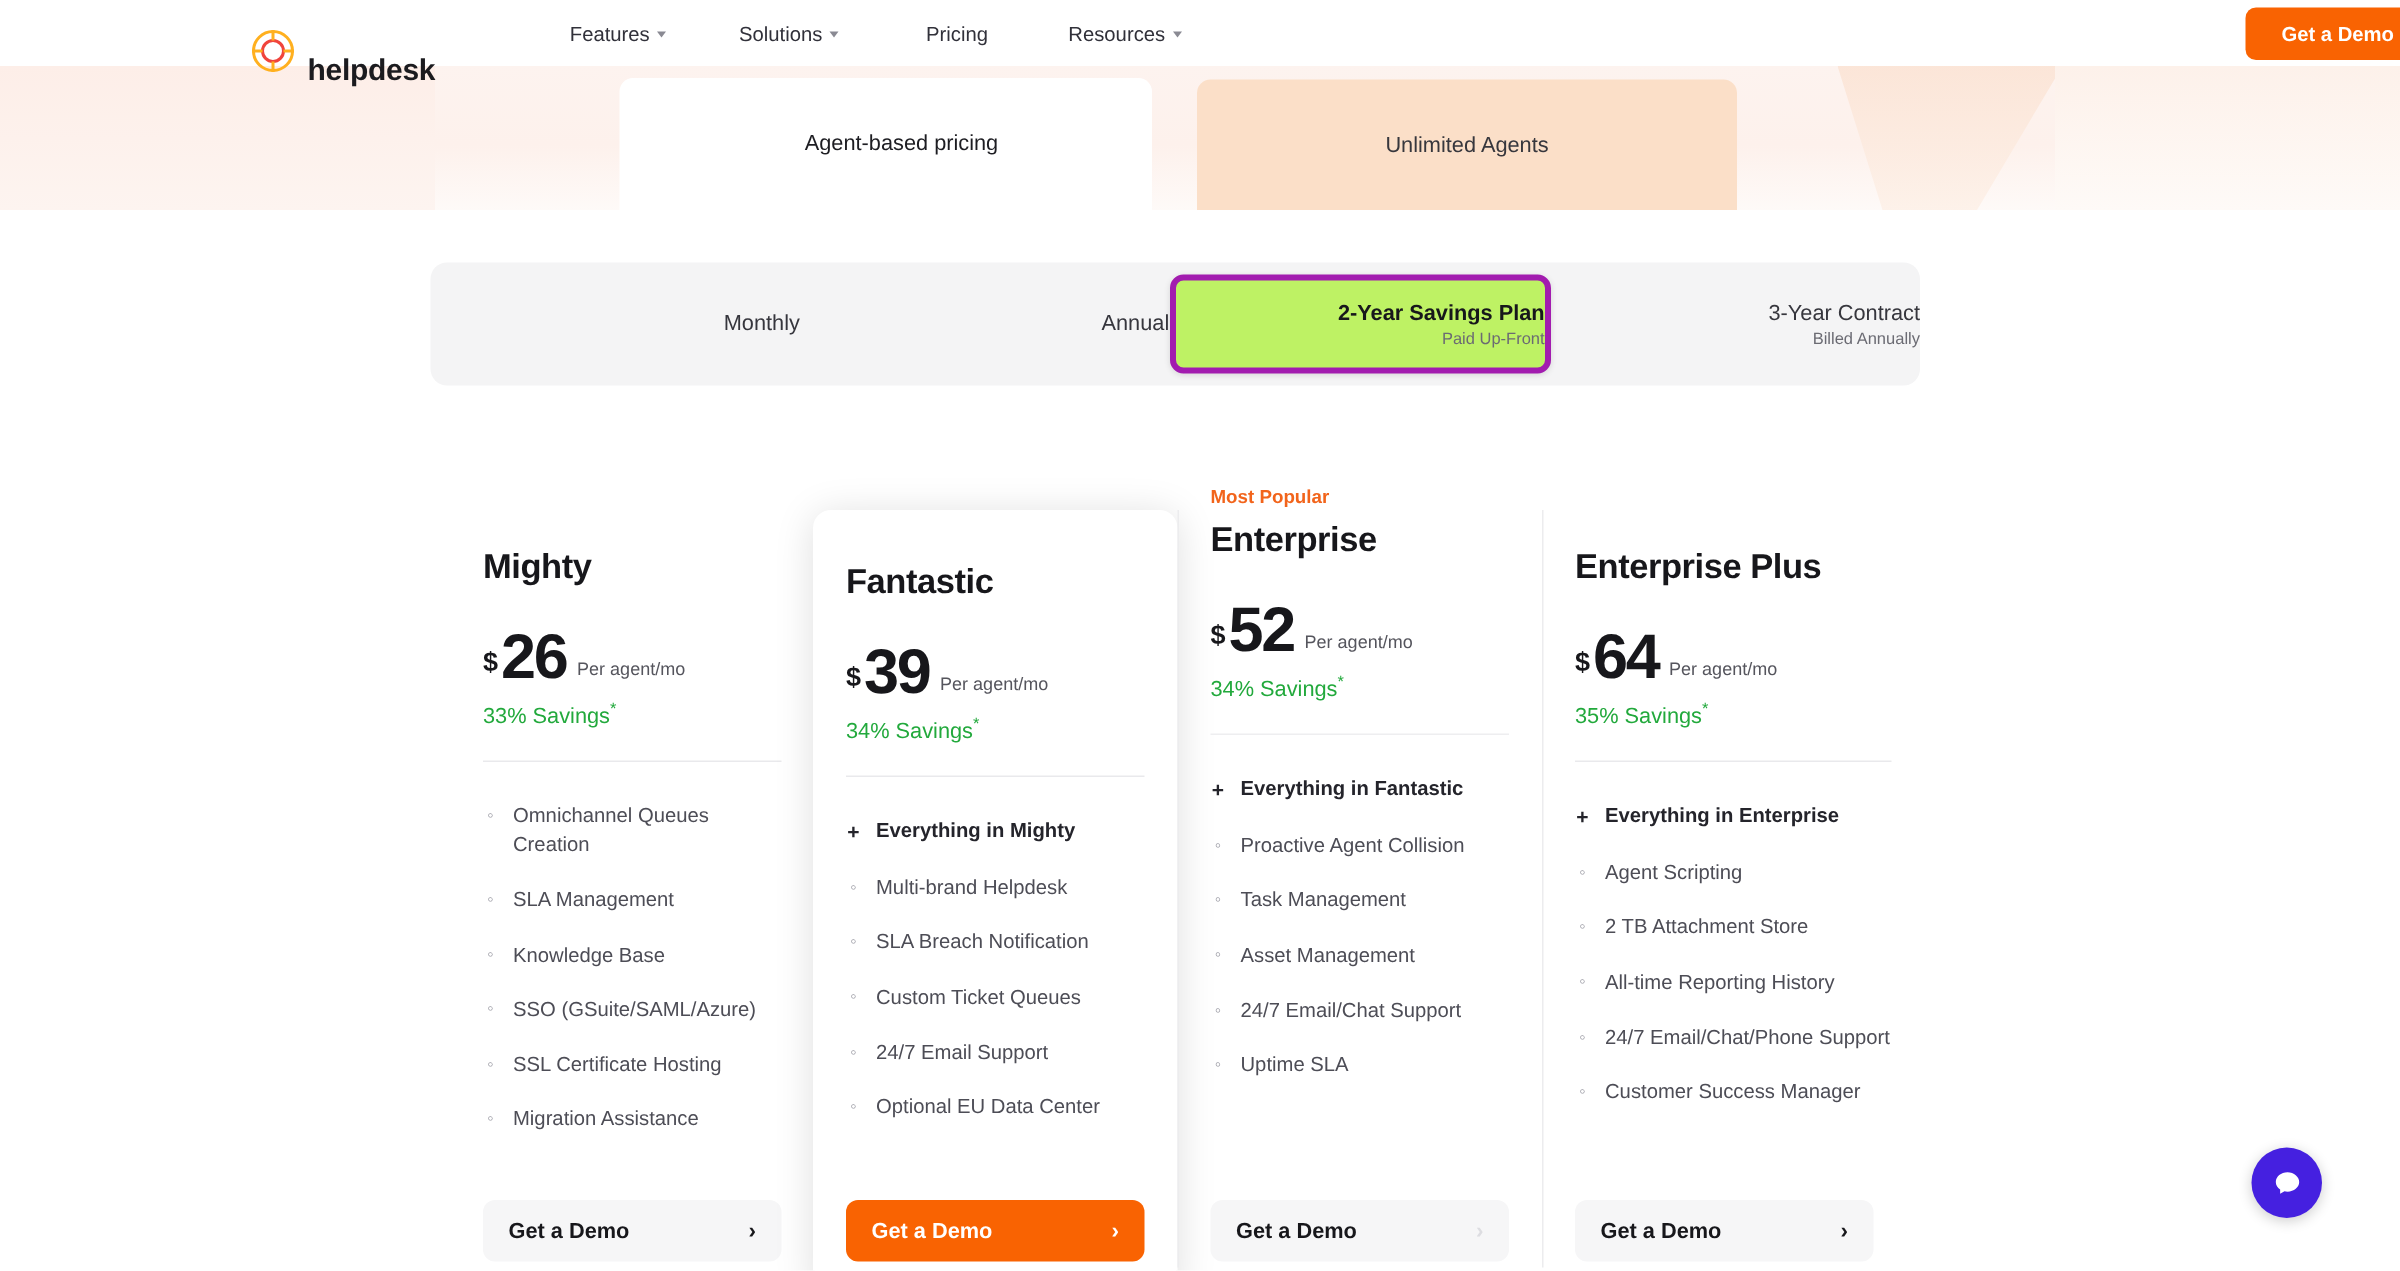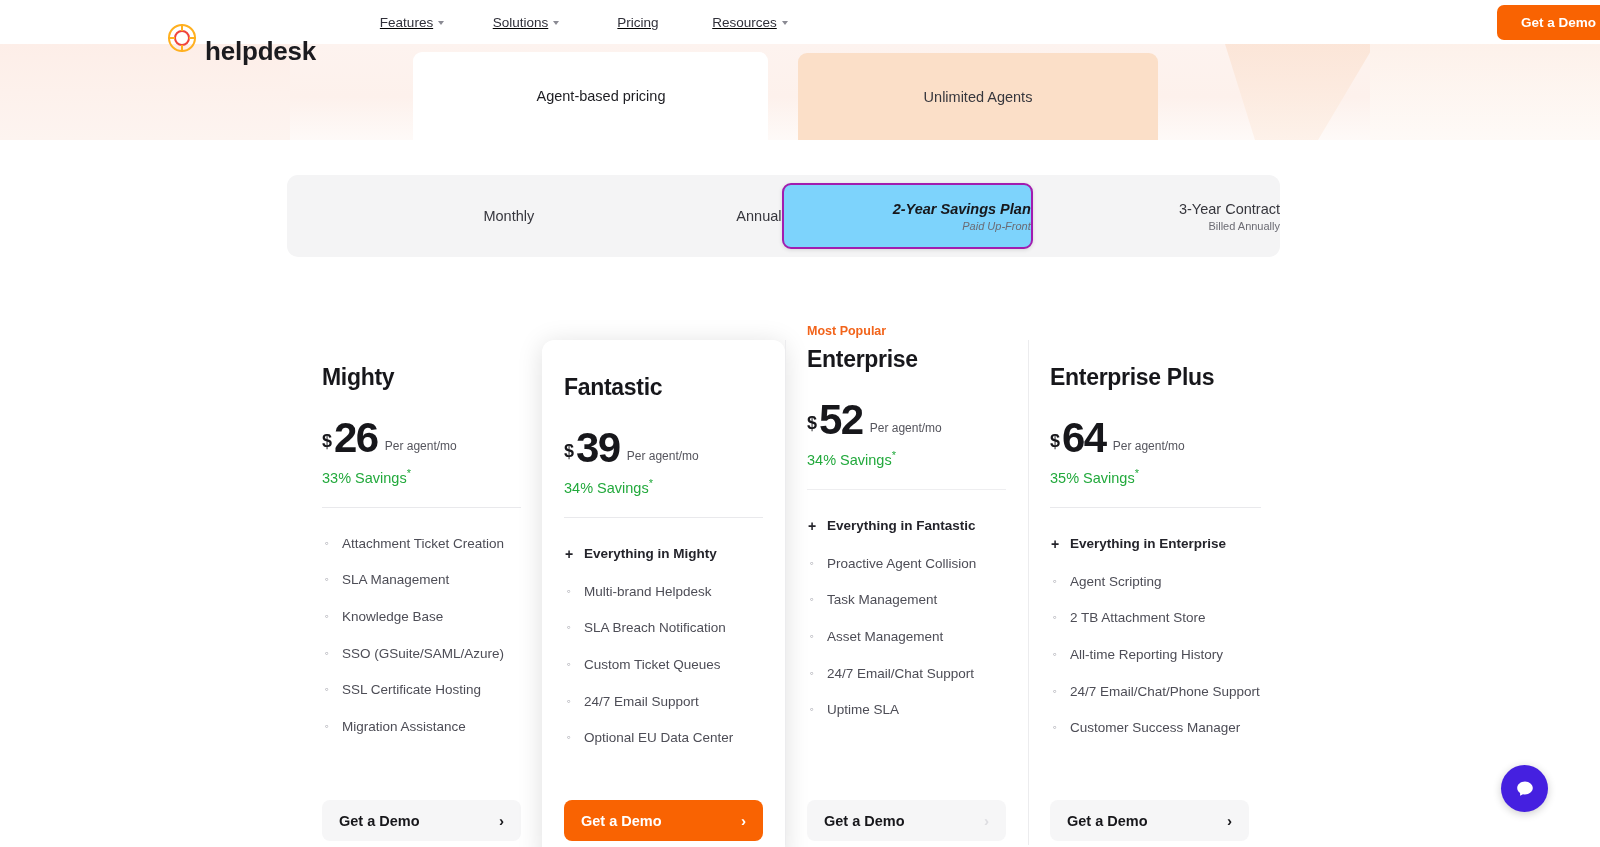--- a/index.html
+++ b/index.html
@@ -48,23 +48,23 @@
     position:absolute; inset:6px; border-radius:50%;
     border:2px solid #f0443c;
   }
   .logo-ring .spoke {
     position:absolute; background:#ffb01f; width:2px; height:7px;
   }
   .logo-ring .s1 { left:13px; top:0px; }
   .logo-ring .s2 { left:13px; bottom:0px; }
   .logo-ring .s3 { top:13px; left:0px; width:7px; height:2px; }
   .logo-ring .s4 { top:13px; right:0px; width:7px; height:2px; }
-  .brand-name { font-size:26px; font-weight:700; color:#1b1b1f; letter-spacing:-0.2px;margin-top:27px; }
-
-  .nav-links { position:absolute; left:355px; top:0; height:44px; display:flex; align-items:center;text-decoration:underline; }
+  .brand-name { font-size:20px; font-weight:700; color:#1b1b1f; letter-spacing:-0.2px;margin-top:27px; }
+
+  .nav-links { position:absolute; left:355px; top:0; height:44px; display:flex; align-items:center; }
   .nav-item {
     display:flex; align-items:center; gap:5px;
     font-size:13.5px; color:#31313a; cursor:pointer;
   }
   .nav-slot { width:114px; display:flex; align-items:center; justify-content:center; }
   .nav-slot.wide { width:110px; }
   .caret {
     width:0;height:0;border-left:3.5px solid transparent;border-right:3.5px solid transparent;
     border-top:4px solid #8a8a93; margin-top:2px;
   }
@@ -91,24 +91,23 @@
     position:absolute; left:287px; top:175px; width:993px; height:82px;
     background:#f4f4f5; border-radius:11px; display:flex; align-items:center;
   }
   .period-opt {
     flex:1; height:82px; display:flex; flex-direction:column;
     align-items:flex-end; justify-content:center; cursor:pointer;
     font-size:14.5px; color:#36363d;
   }
   .period-opt .sub { font-size:11px; color:#6b6b73; margin-top:3px; }
   .period-opt.selected {
-    background:#7dd3fc; border-radius:9px; height:66px;
+    background:#bef264; border-radius:9px; height:66px;
     box-shadow:0 1px 4px rgba(0,0,0,.12); font-weight:700; color:#17171b;
-    border:2px solid #a21caf;
-    font-style:italic;
+    border:4px solid #a21caf;
   }
   .period-opt.selected .sub { font-weight:400; }
 
   
   .cards { position:absolute; left:300px; top:306px; width:1000px; height:541px; }
   .card {
     position:absolute; top:0; width:243px; height:541px;
     padding:0 22px; background:transparent;margin-top:18px;
   }
   .card-vdiv { position:absolute; top:16px; width:1px; height:505px; background:#ececee; }
@@ -249,21 +248,21 @@
         <span class="amount">26</span>
         <span class="per">Per agent/mo</span>
       </div>
       <div class="savings">
         <span>33% Savings</span><span class="star">*</span>
       </div>
       <div class="rule"></div>
       <ul class="features">
         <li>
             <span class="mark">◦</span>
-            <span>Attachment Ticket Creation</span>
+            <span>Omnichannel Queues Creation</span>
           </li>
         <li>
             <span class="mark">◦</span>
             <span>SLA Management</span>
           </li>
         <li>
             <span class="mark">◦</span>
             <span>Knowledge Base</span>
           </li>
         <li>

